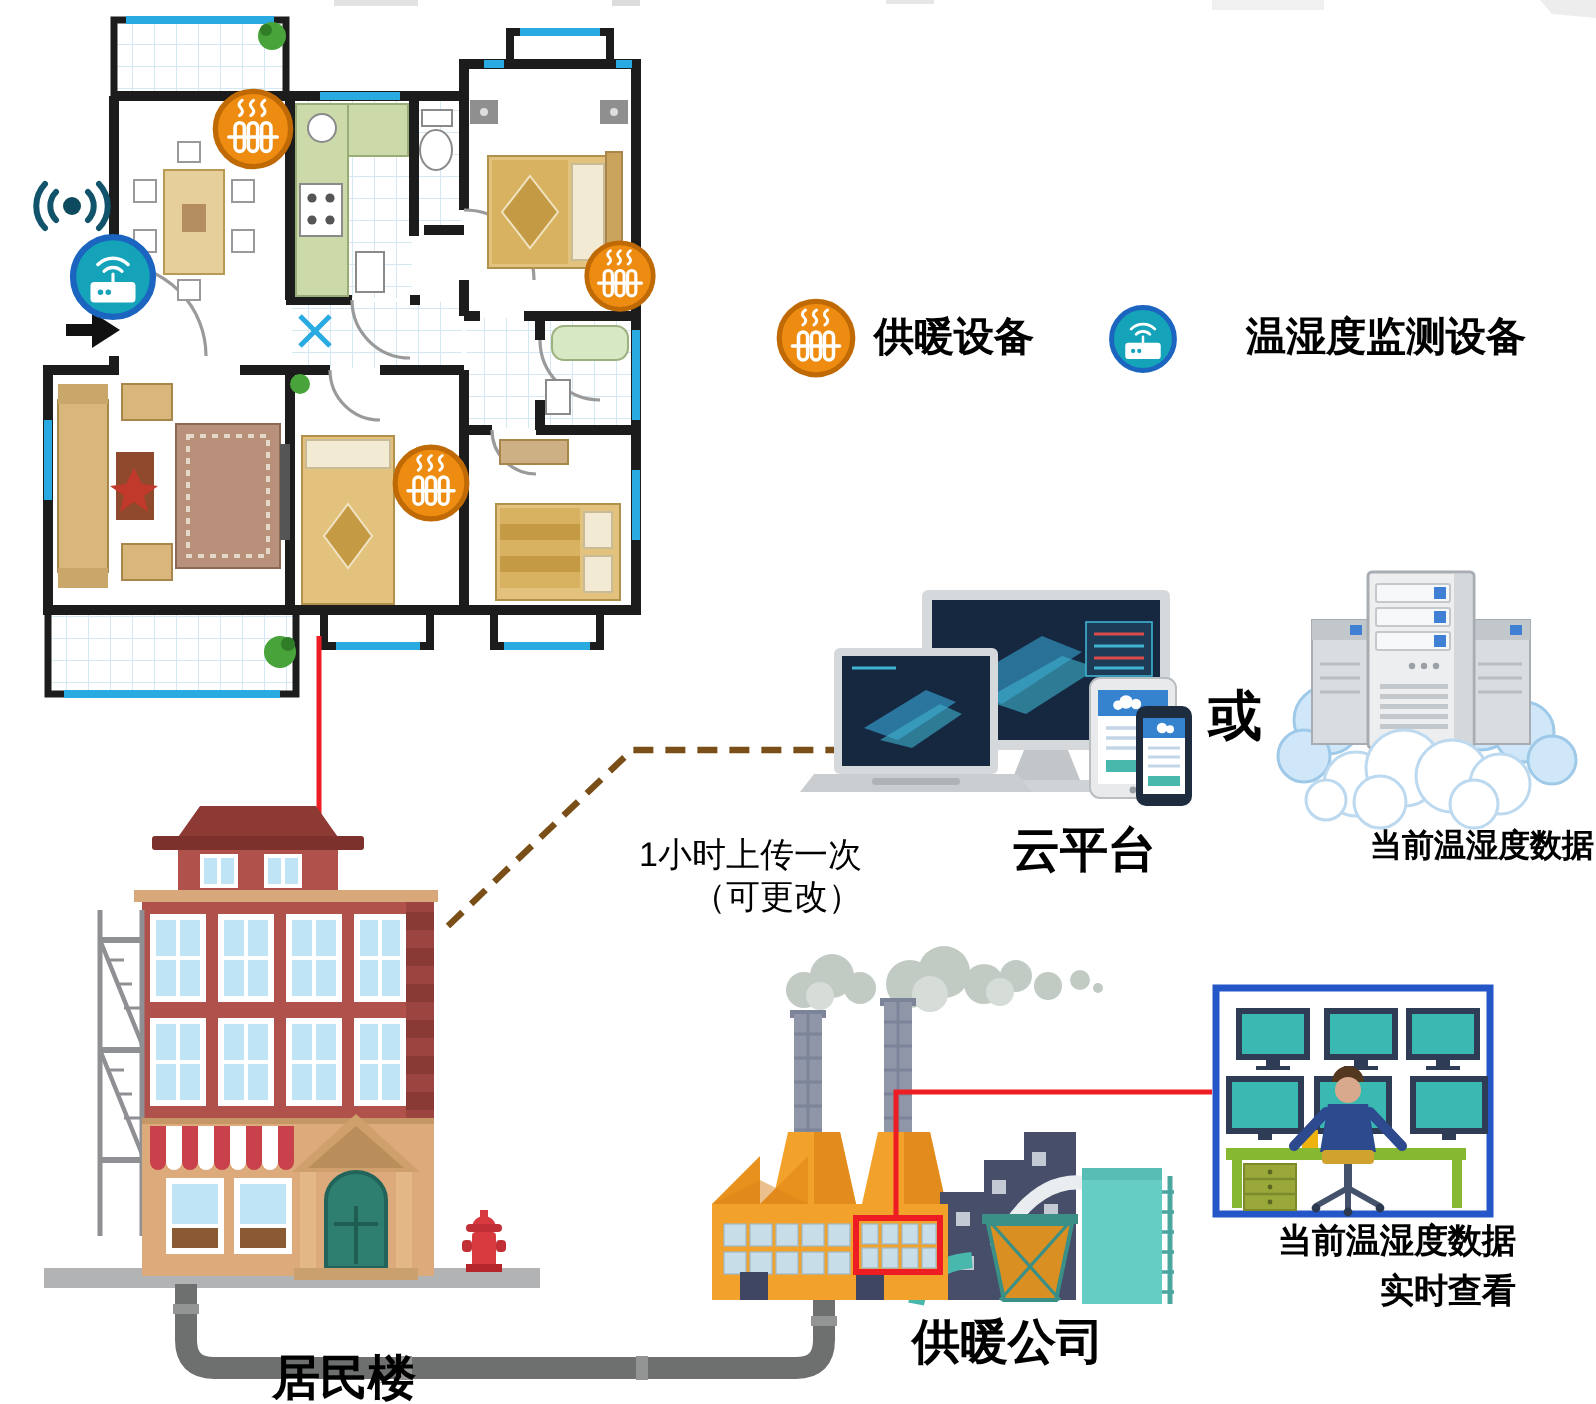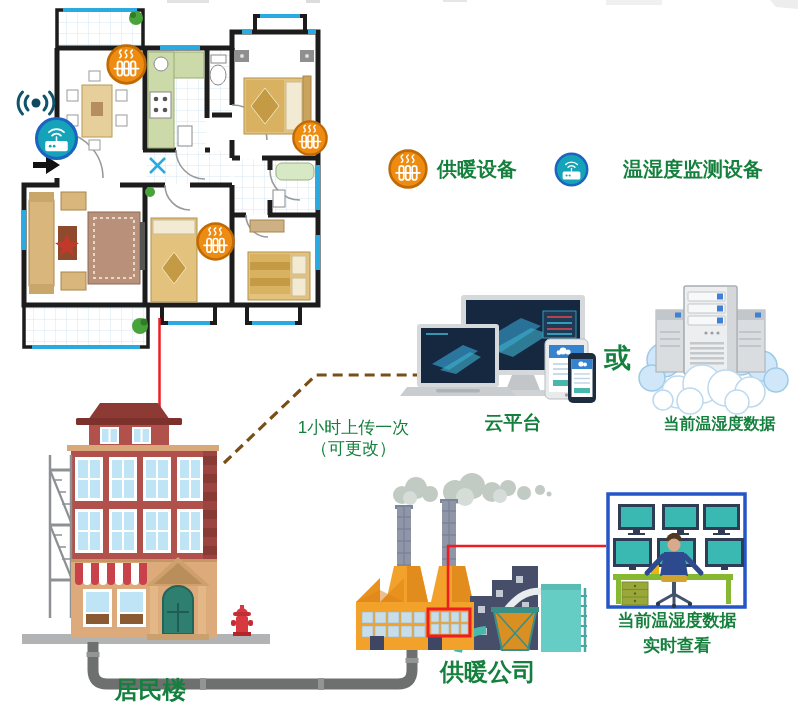--- a/index.html
+++ b/index.html
@@ -1,24 +1,24 @@
 <!DOCTYPE html>
 <html><head>
 <meta charset="utf-8">
 <style>
   html,body{margin:0;padding:0;background:#fff;}
   .canvas{position:relative;width:798px;height:702px;background:#fff;overflow:hidden;
           font-family:"Liberation Sans",sans-serif;color:#1f1f1f;}
   .canvas svg{position:absolute;left:0;top:0;}
-  .lbl{position:absolute;font-weight:600;color:#15803d;text-align:center;line-height:1.25;}
+  .lbl{position:absolute;font-weight:600;color:#000000;text-align:right;line-height:1.25;}
   #lbl-floorplan{left:16px;top:352px;width:140px;font-size:22px;}
   #lbl-heat{left:437px;top:157px;font-size:20px;}
   #lbl-mon{left:611px;top:157px;font-size:20px;margin-left:12px;}
   #lbl-upload{left:276px;top:417px;width:155px;font-size:17px;font-weight:400;}
-  #lbl-cloud{left:448px;top:411px;width:130px;font-size:19px;}
+  #lbl-cloud{left:448px;top:411px;width:130px;font-size:24px;}
   #lbl-or{left:604px;top:342px;font-size:27px;font-weight:700;}
   #lbl-server{left:642px;top:414px;width:155px;font-size:16px;}
   #lbl-building{left:93px;top:649px;width:115px;font-size:24px;margin-top:26px;}
   #lbl-factory{left:424px;top:657px;width:128px;font-size:24px;}
   #lbl-monroom{left:596px;top:609px;width:162px;font-size:17px;line-height:1.45;}
 </style>
 </head>
 <body>
 
 <div class="canvas">

